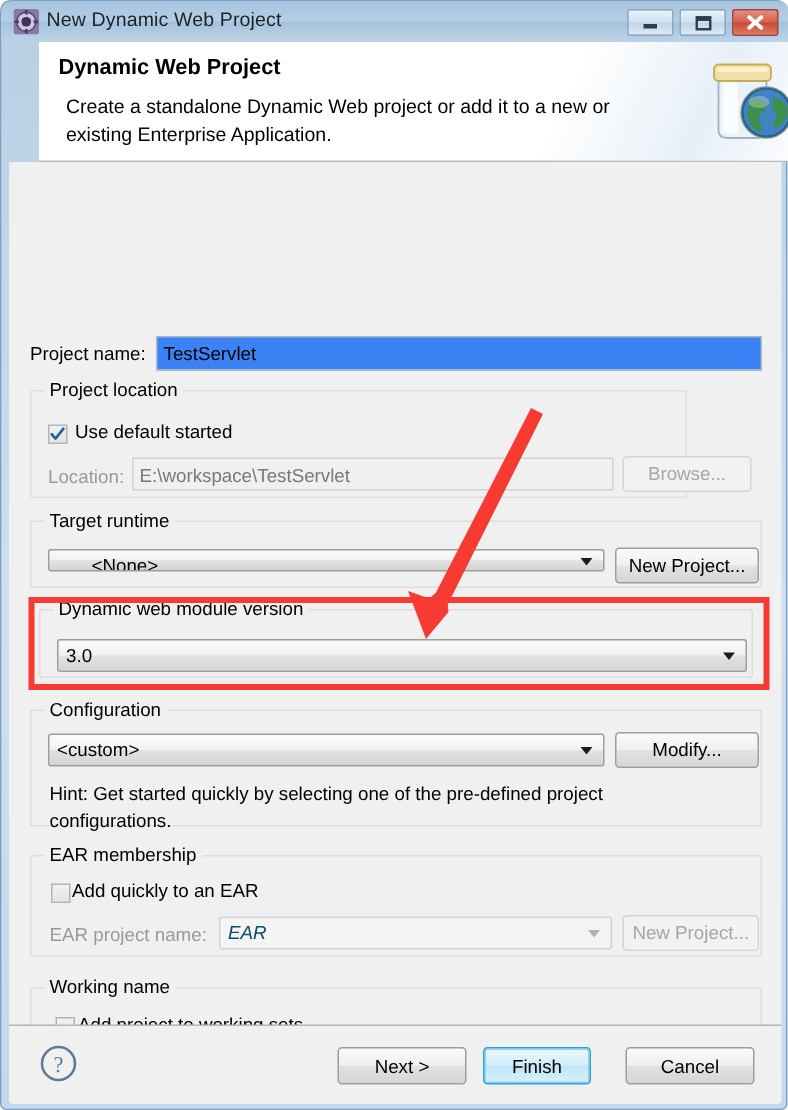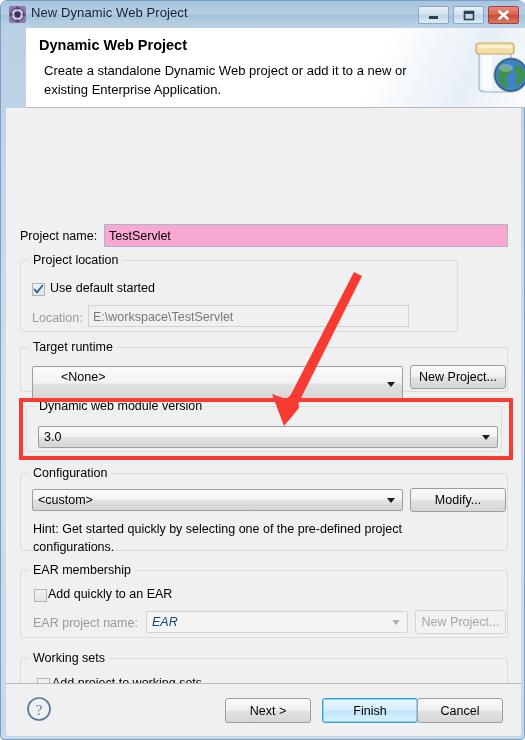--- a/index.html
+++ b/index.html
@@ -155,21 +155,21 @@
     padding: 0 4px;
     background: #f0f0f0;
     font-size: 12.5px;
     color: #000000;
     white-space: nowrap;
   }
 
   .textfield {
     position: absolute;
     box-sizing: border-box;
-    background: #f9a8d4;
+    background: #3b82f6;
     border: 1px solid #aab7c4;
     font-size: 12.5px;
     color: #000000;
     padding: 2px 0 0 4px;
     line-height: 19px;
     overflow: hidden;
     white-space: nowrap;
   }
   .textfield.disabled {
     background: #f0f0f0;
@@ -331,25 +331,26 @@
       <div class="group-title">Project location</div>
     </div>
     <div class="checkbox checked" style="left:26px; top:175px;">
       <svg width="11" height="11" viewBox="0 0 11 11">
         <path d="M1.5 5.5 L4 8.4 L9.3 1.8" fill="none" stroke="#2c5f9e" stroke-width="1.8" stroke-linecap="round" stroke-linejoin="round"></path>
       </svg>
     </div>
     <div class="lbl" style="left:44px; top:173px;">Use default started</div>
     <div class="lbl dim" style="left:26px; top:203px;">Location:</div>
     <div class="textfield disabled" style="left:82px; top:197px; width:321px; height:22px;">E:\workspace\TestServlet</div>
+    <div class="btn disabled" style="left:409px; top:196px; width:86px; height:24px;">Browse...</div>
 
     <div class="group" style="left:14px; top:239px; width:488px; height:45px;">
       <div class="group-title">Target runtime</div>
     </div>
-    <div class="combo" style="left:26px; top:258px; width:371px; height:35px;padding-left:28px;">
+    <div class="combo" style="left:26px; top:258px; width:371px; height:15px;padding-left:28px;">
       <span>&lt;None&gt;</span>
       <span class="arrow"></span>
     </div>
     <div class="btn" style="left:404px; top:257px; width:96px; height:24px;">New Project...</div>
 
     <div class="group" style="left:20px; top:298px; width:476px; height:46px;">
       <div class="group-title">Dynamic web module version</div>
     </div>
     <div class="combo" style="left:32px; top:318px; width:460px; height:22px;">
       <span>3.0</span>
@@ -374,21 +375,21 @@
     </div>
     <div class="lbl" style="left:42px; top:479px;">Add quickly to an EAR</div>
     <div class="lbl dim" style="left:27px; top:508px;">EAR project name:</div>
     <div class="combo disabled" style="left:140px; top:503px; width:262px; height:22px;">
       <span>EAR</span>
       <span class="arrow"></span>
     </div>
     <div class="btn disabled" style="left:409px; top:502px; width:91px; height:24px;">New Project...</div>
 
     <div class="group" style="left:14px; top:550px; width:488px; height:73px;">
-      <div class="group-title">Working sets</div>
+      <div class="group-title">Working name</div>
     </div>
     <div class="checkbox" style="left:31px; top:570px;">
       <svg width="11" height="11" viewBox="0 0 11 11"></svg>
     </div>
     <div class="lbl" style="left:46px; top:568px;">Add project to working sets</div>
     <div class="lbl dim" style="left:31px; top:597px;">Working sets:</div>
     <div class="combo disabled" style="left:117px; top:592px; width:280px; height:22px;">
       <span></span>
       <span class="arrow"></span>
     </div>
@@ -405,17 +406,17 @@
 
   <div id="footer-sep"></div>
   <div id="footer">
     <div style="position:absolute; left:20px; top:12px; width:26px; height:26px;">
       <svg width="26" height="26" viewBox="0 0 26 26">
         <circle cx="13" cy="13" r="11" fill="none" stroke="#5c7a99" stroke-width="1.7"></circle>
         <text x="13" y="18.5" text-anchor="middle" font-family="Liberation Serif, serif" font-size="15" fill="#5c7a99">?</text>
       </svg>
     </div>
     <div class="btn" style="left:219px; top:14px; width:86px; height:25px; line-height:25px;">Next &gt;</div>
-    <div class="btn default" style="left:316px; top:14px; width:96px; height:25px; line-height:25px;">Finish</div>
+    <div class="btn default" style="left:316px; top:14px; width:72px; height:25px; line-height:25px;">Finish</div>
     <div class="btn" style="left:411px; top:14px; width:86px; height:25px; line-height:25px;">Cancel</div>
   </div>
 
 </div>
 
 </body></html>

